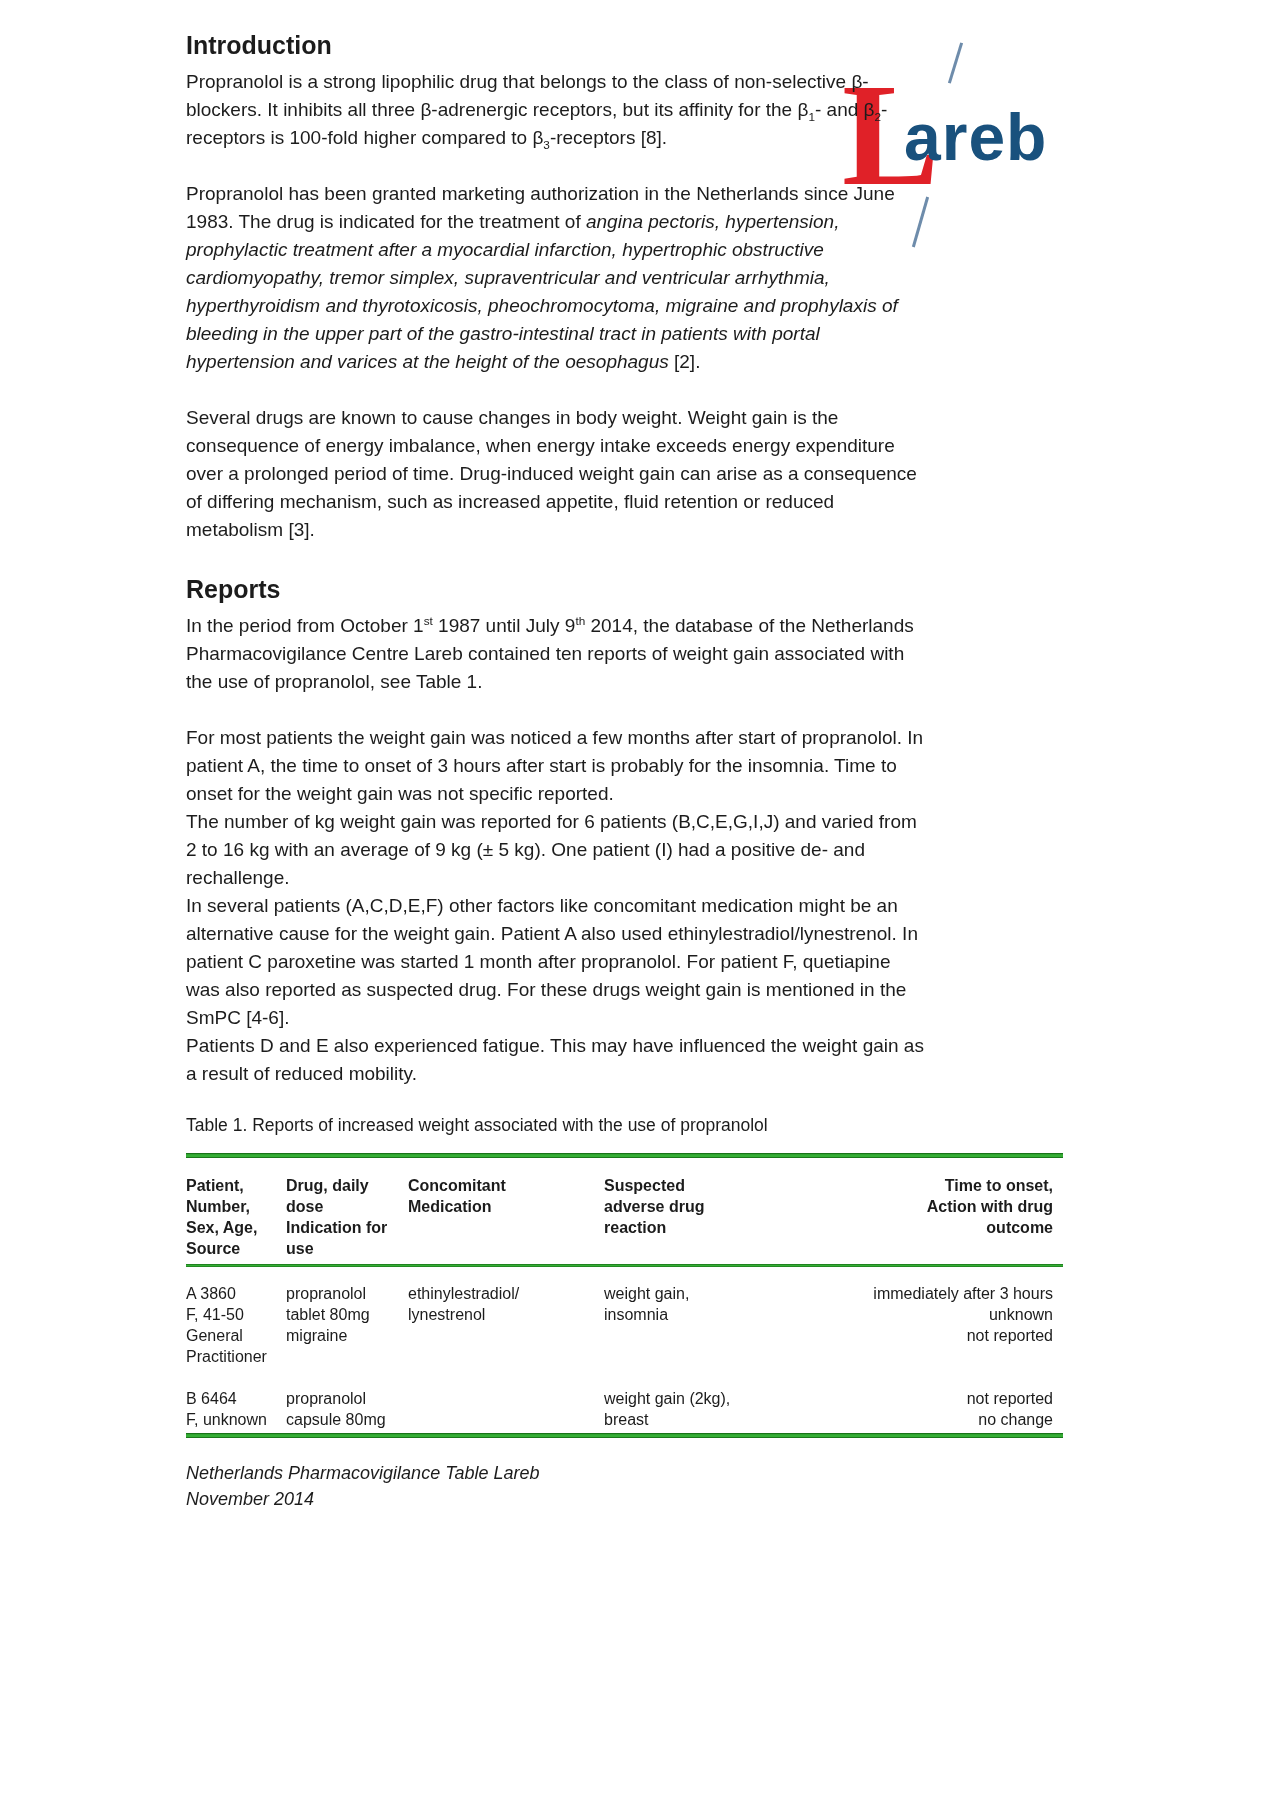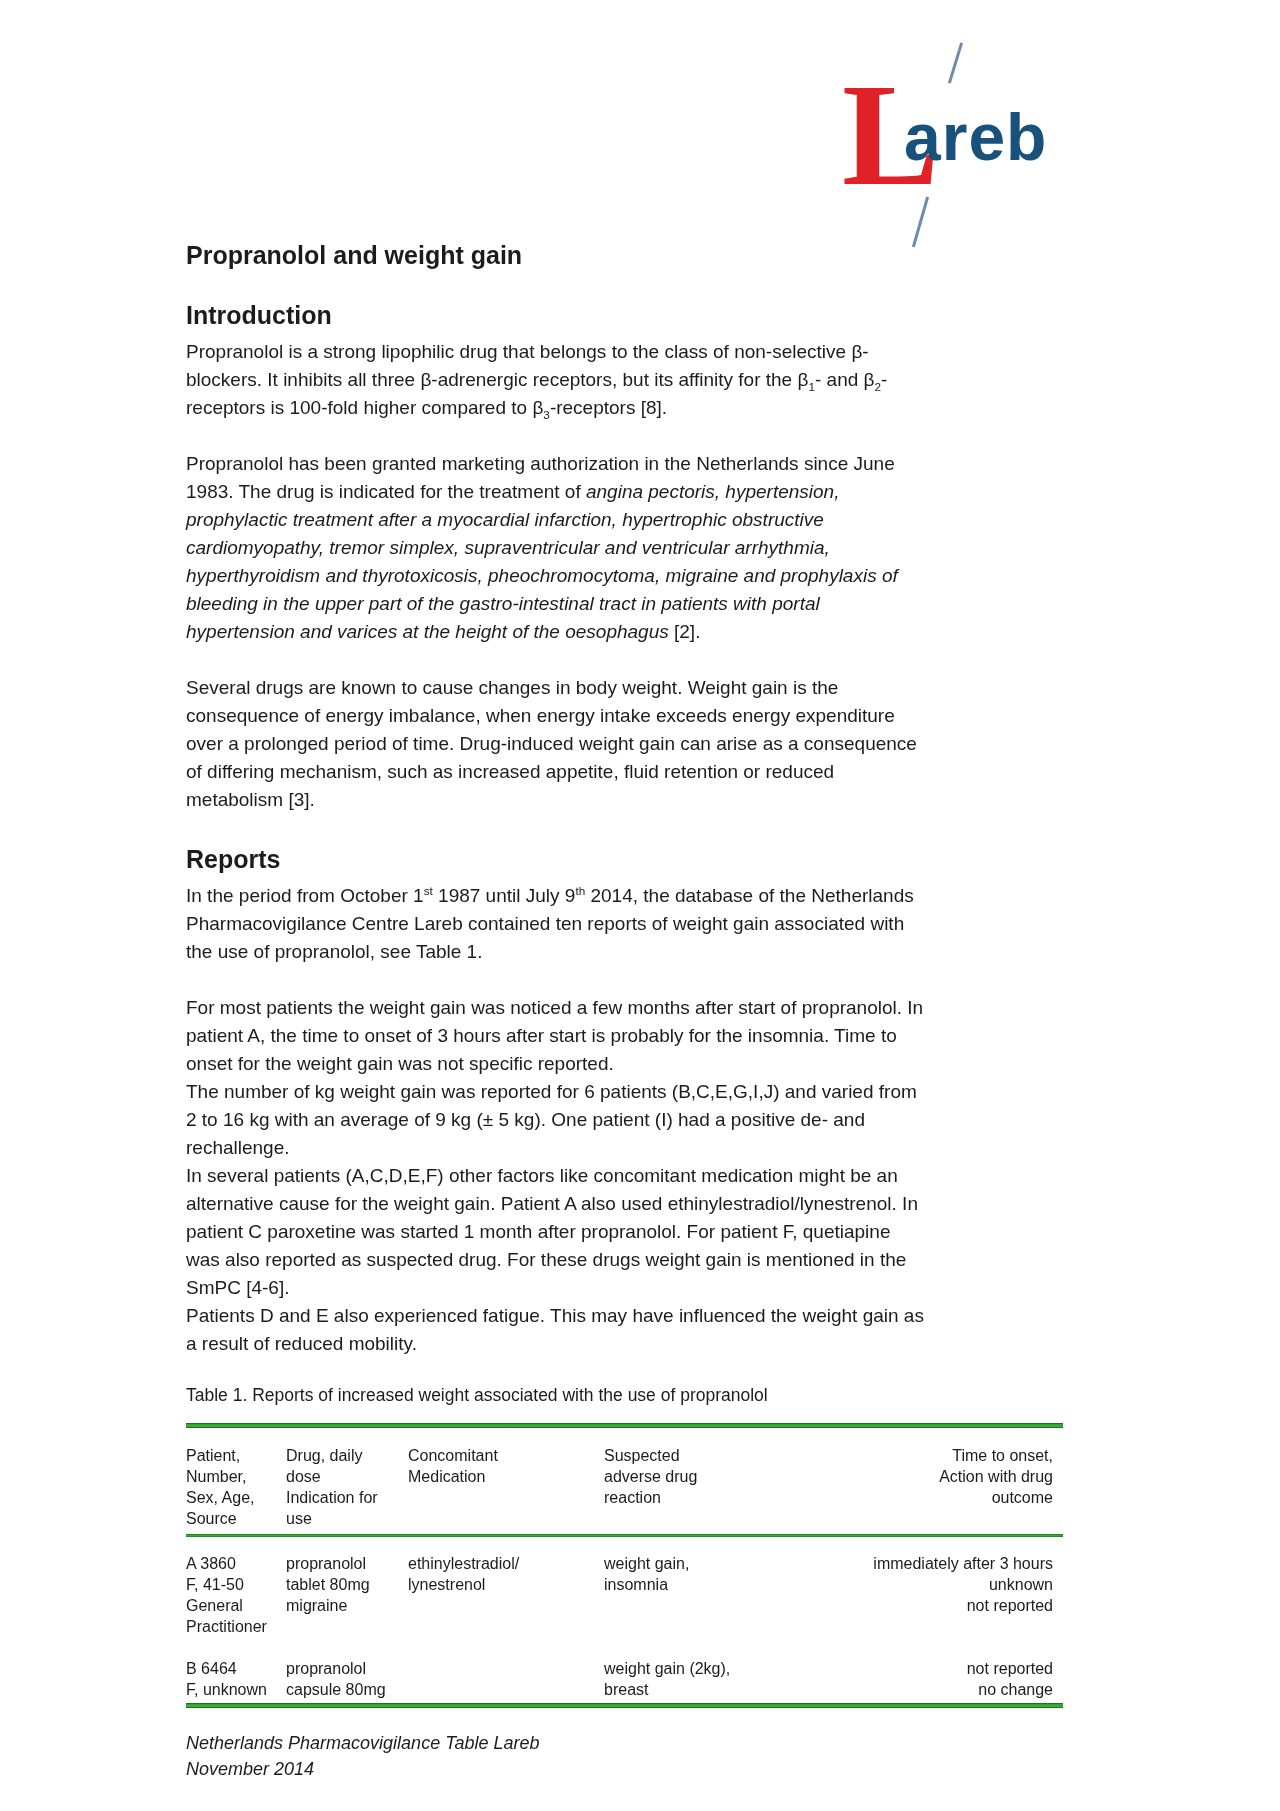--- a/index.html
+++ b/index.html
@@ -66,21 +66,21 @@
   
   .trow { display:flex; width:877px; align-items:flex-start; }
   .trow.thead { margin-top:17px; }
   .trow.data + .trow.data { margin-top:21px; }
   .tcell {
     font-size:16px; line-height:21px;
     white-space:pre-line;
     padding-right:10px; box-sizing:border-box;
     flex:none;
   }
-  .thead .tcell { font-weight:normal; }
+  .thead .tcell { font-weight:bold; }
   .c0 { width:100px; }
   .c1 { width:122px; }
   .c2 { width:196px; }
   .c3 { width:143px; }
   .c4 { width:316px;text-align:right; }
 
   
   .doc-footer { margin-top:22px; font-style:italic; font-size:18px; line-height:26px; }
   .doc-footer p { margin:0; }
 </style>
@@ -90,21 +90,20 @@
 <div class="page">
 
   <div>
     <div class="slash slash-top"></div>
     <span class="logo-l">L</span>
     <span class="logo-rest">areb</span>
     <div class="slash slash-bottom"></div>
   </div>
 
   <div class="content">
-    <h1 class="doc-title">Propranolol and weight gain</h1>
 
     <div id="sections">
         <h2 class="section-heading">Introduction</h2>
         <p class="body"><span>Propranolol is a strong lipophilic drug that belongs to the class of non-selective β-blockers. It inhibits all three β-adrenergic receptors, but its affinity for the β</span><sub>1</sub><span>- and β</span><sub>2</sub><span>-receptors is 100-fold higher compared to β</span><sub>3</sub><span>-receptors [8].</span></p>
         <p class="body gap"><span>Propranolol has been granted marketing authorization in the Netherlands since June 1983. The drug is indicated for the treatment of </span><em>angina pectoris, hypertension, prophylactic treatment after a myocardial infarction, hypertrophic obstructive cardiomyopathy, tremor simplex, supraventricular and ventricular arrhythmia, hyperthyroidism and thyrotoxicosis, pheochromocytoma, migraine and prophylaxis of bleeding in the upper part of the gastro-intestinal tract in patients with portal hypertension and varices at the height of the oesophagus</em><span> [2].</span></p>
         <p class="body gap"><span>Several drugs are known to cause changes in body weight. Weight gain is the consequence of energy imbalance, when energy intake exceeds energy expenditure over a prolonged period of time. Drug-induced weight gain can arise as a consequence of differing mechanism, such as increased appetite, fluid retention or reduced metabolism [3].</span></p>
         <h2 class="section-heading">Reports</h2>
         <p class="body"><span>In the period from October 1</span><sup>st</sup><span> 1987 until July 9</span><sup>th</sup><span> 2014, the database of the Netherlands Pharmacovigilance Centre Lareb contained ten reports of weight gain associated with the use of propranolol, see Table 1.</span></p>
         <p class="body gap"><span>For most patients the weight gain was noticed a few months after start of propranolol. In patient A, the time to onset of 3 hours after start is probably for the insomnia. Time to onset for the weight gain was not specific reported.</span></p>
         <p class="body"><span>The number of kg weight gain was reported for 6 patients (B,C,E,G,I,J) and varied from 2 to 16 kg with an average of 9 kg (± 5 kg). One patient (I) had a positive de- and rechallenge.</span></p>

